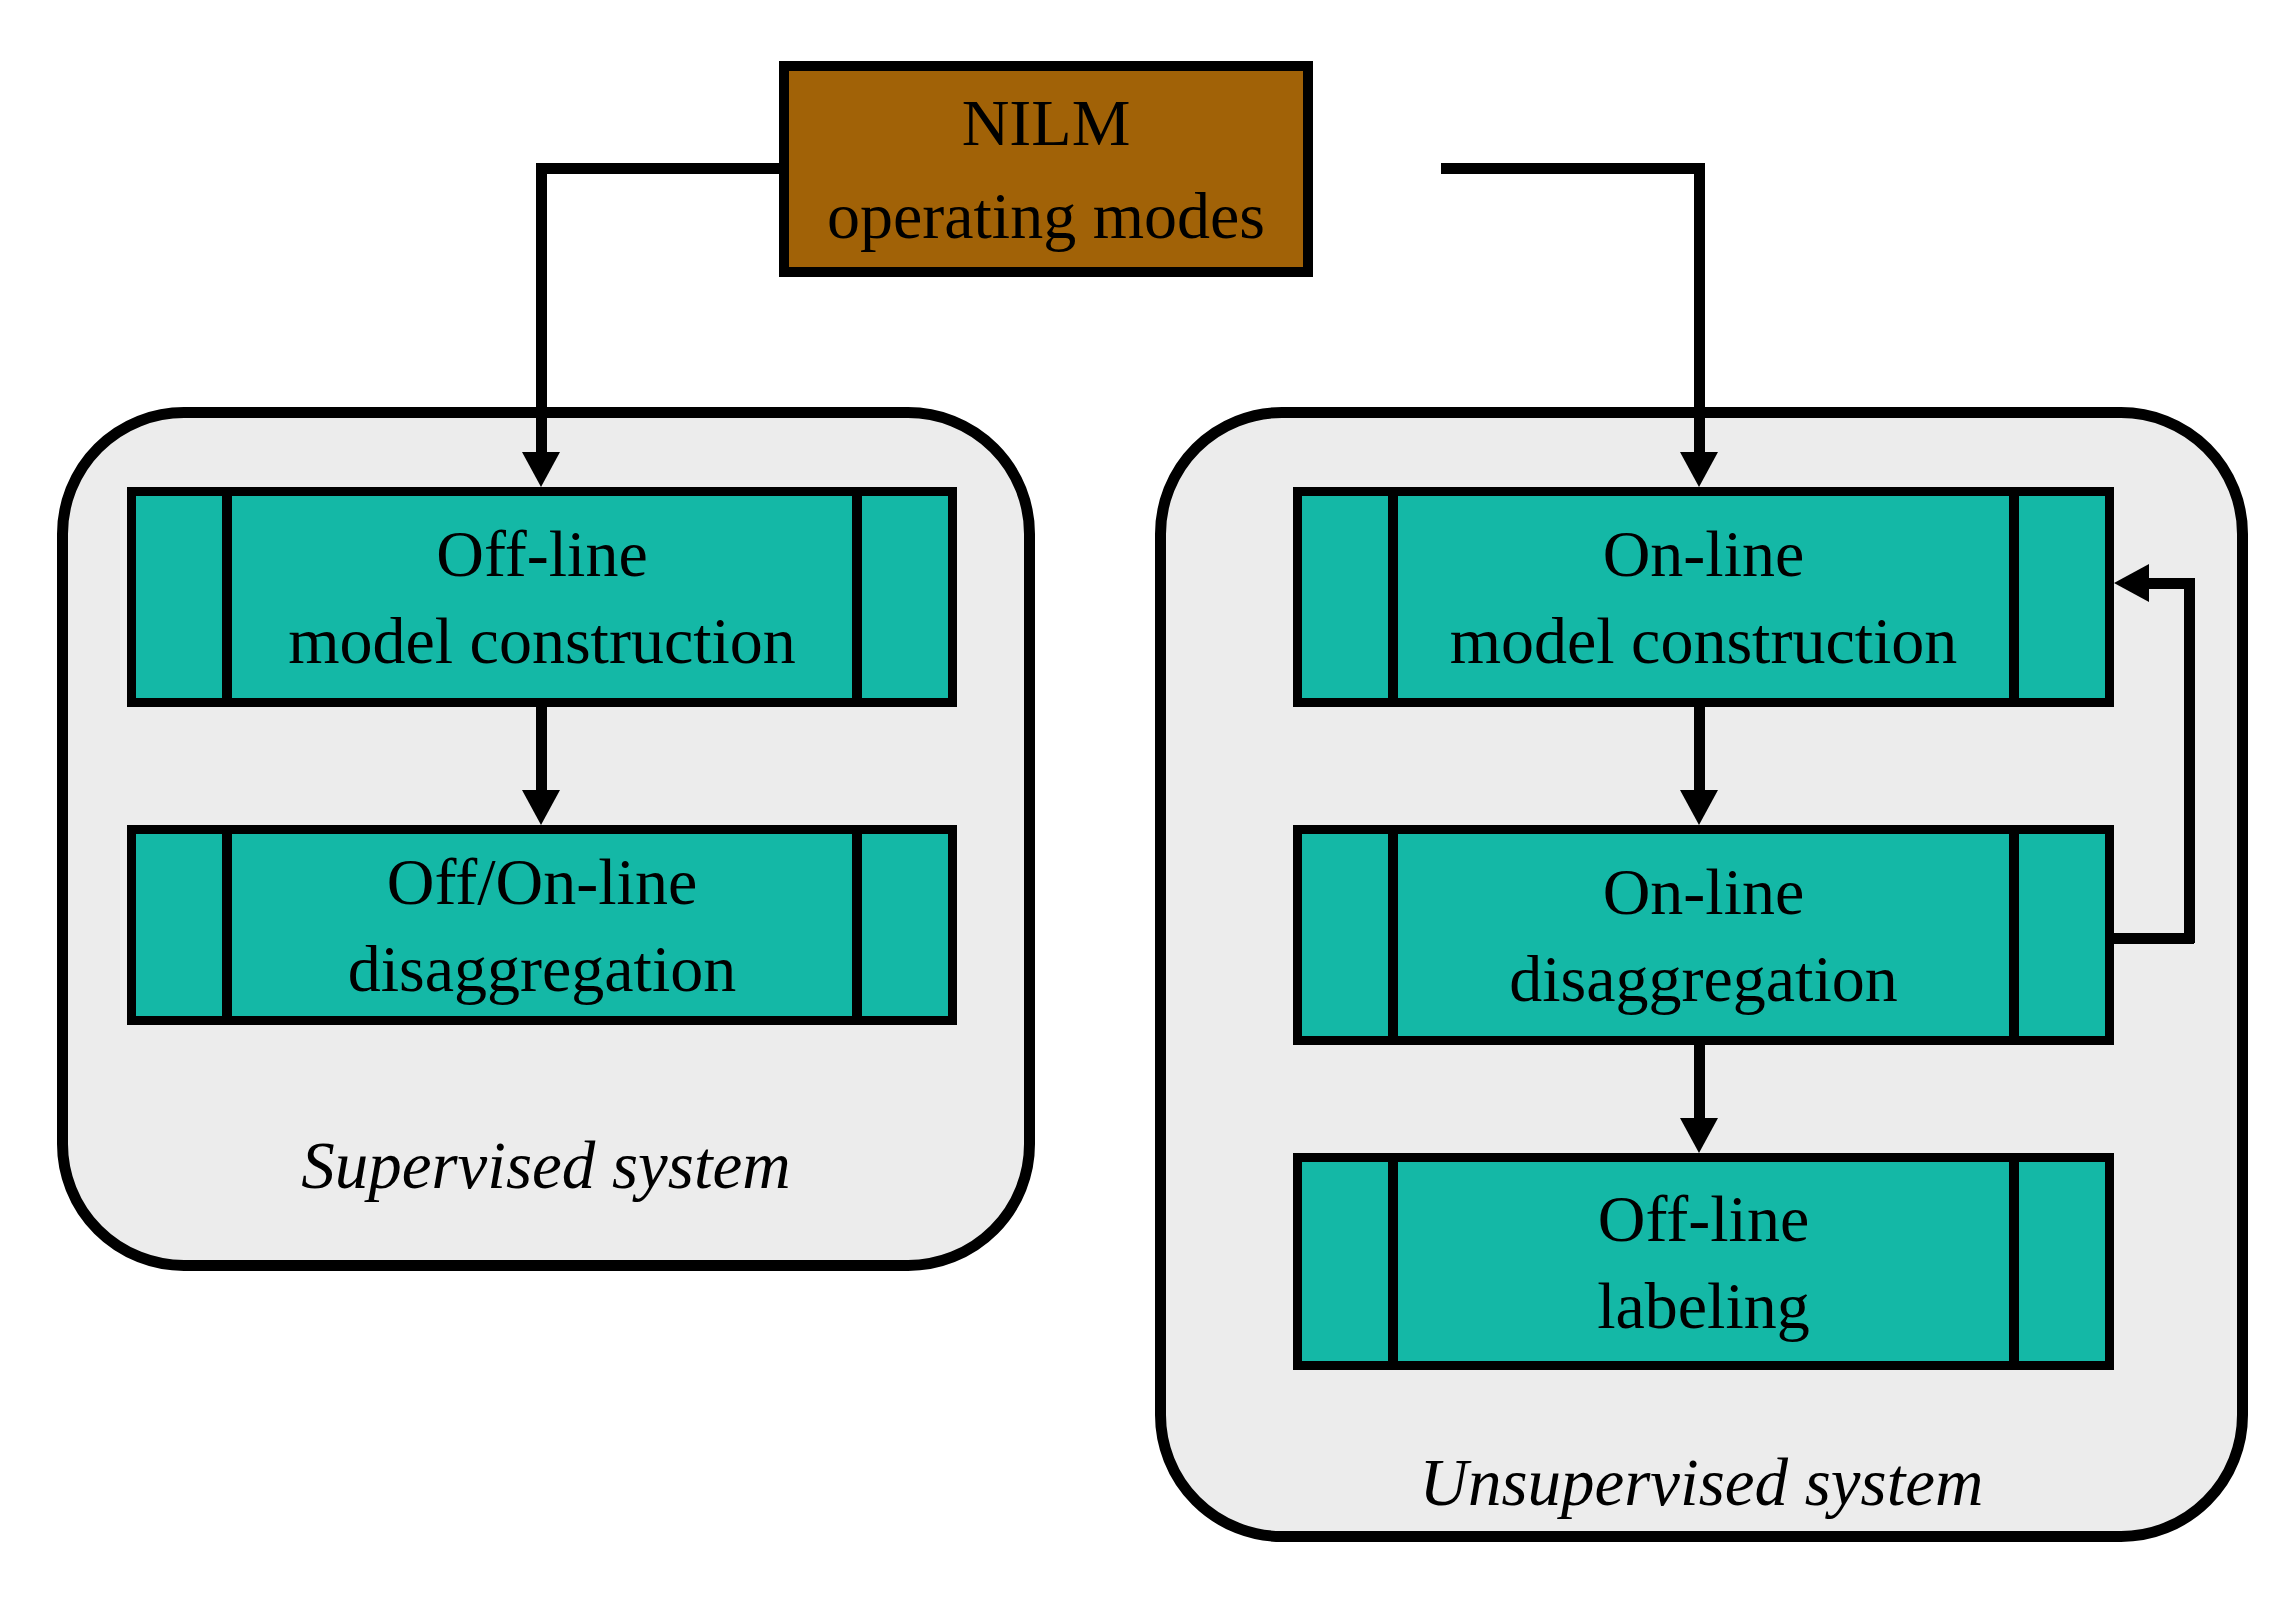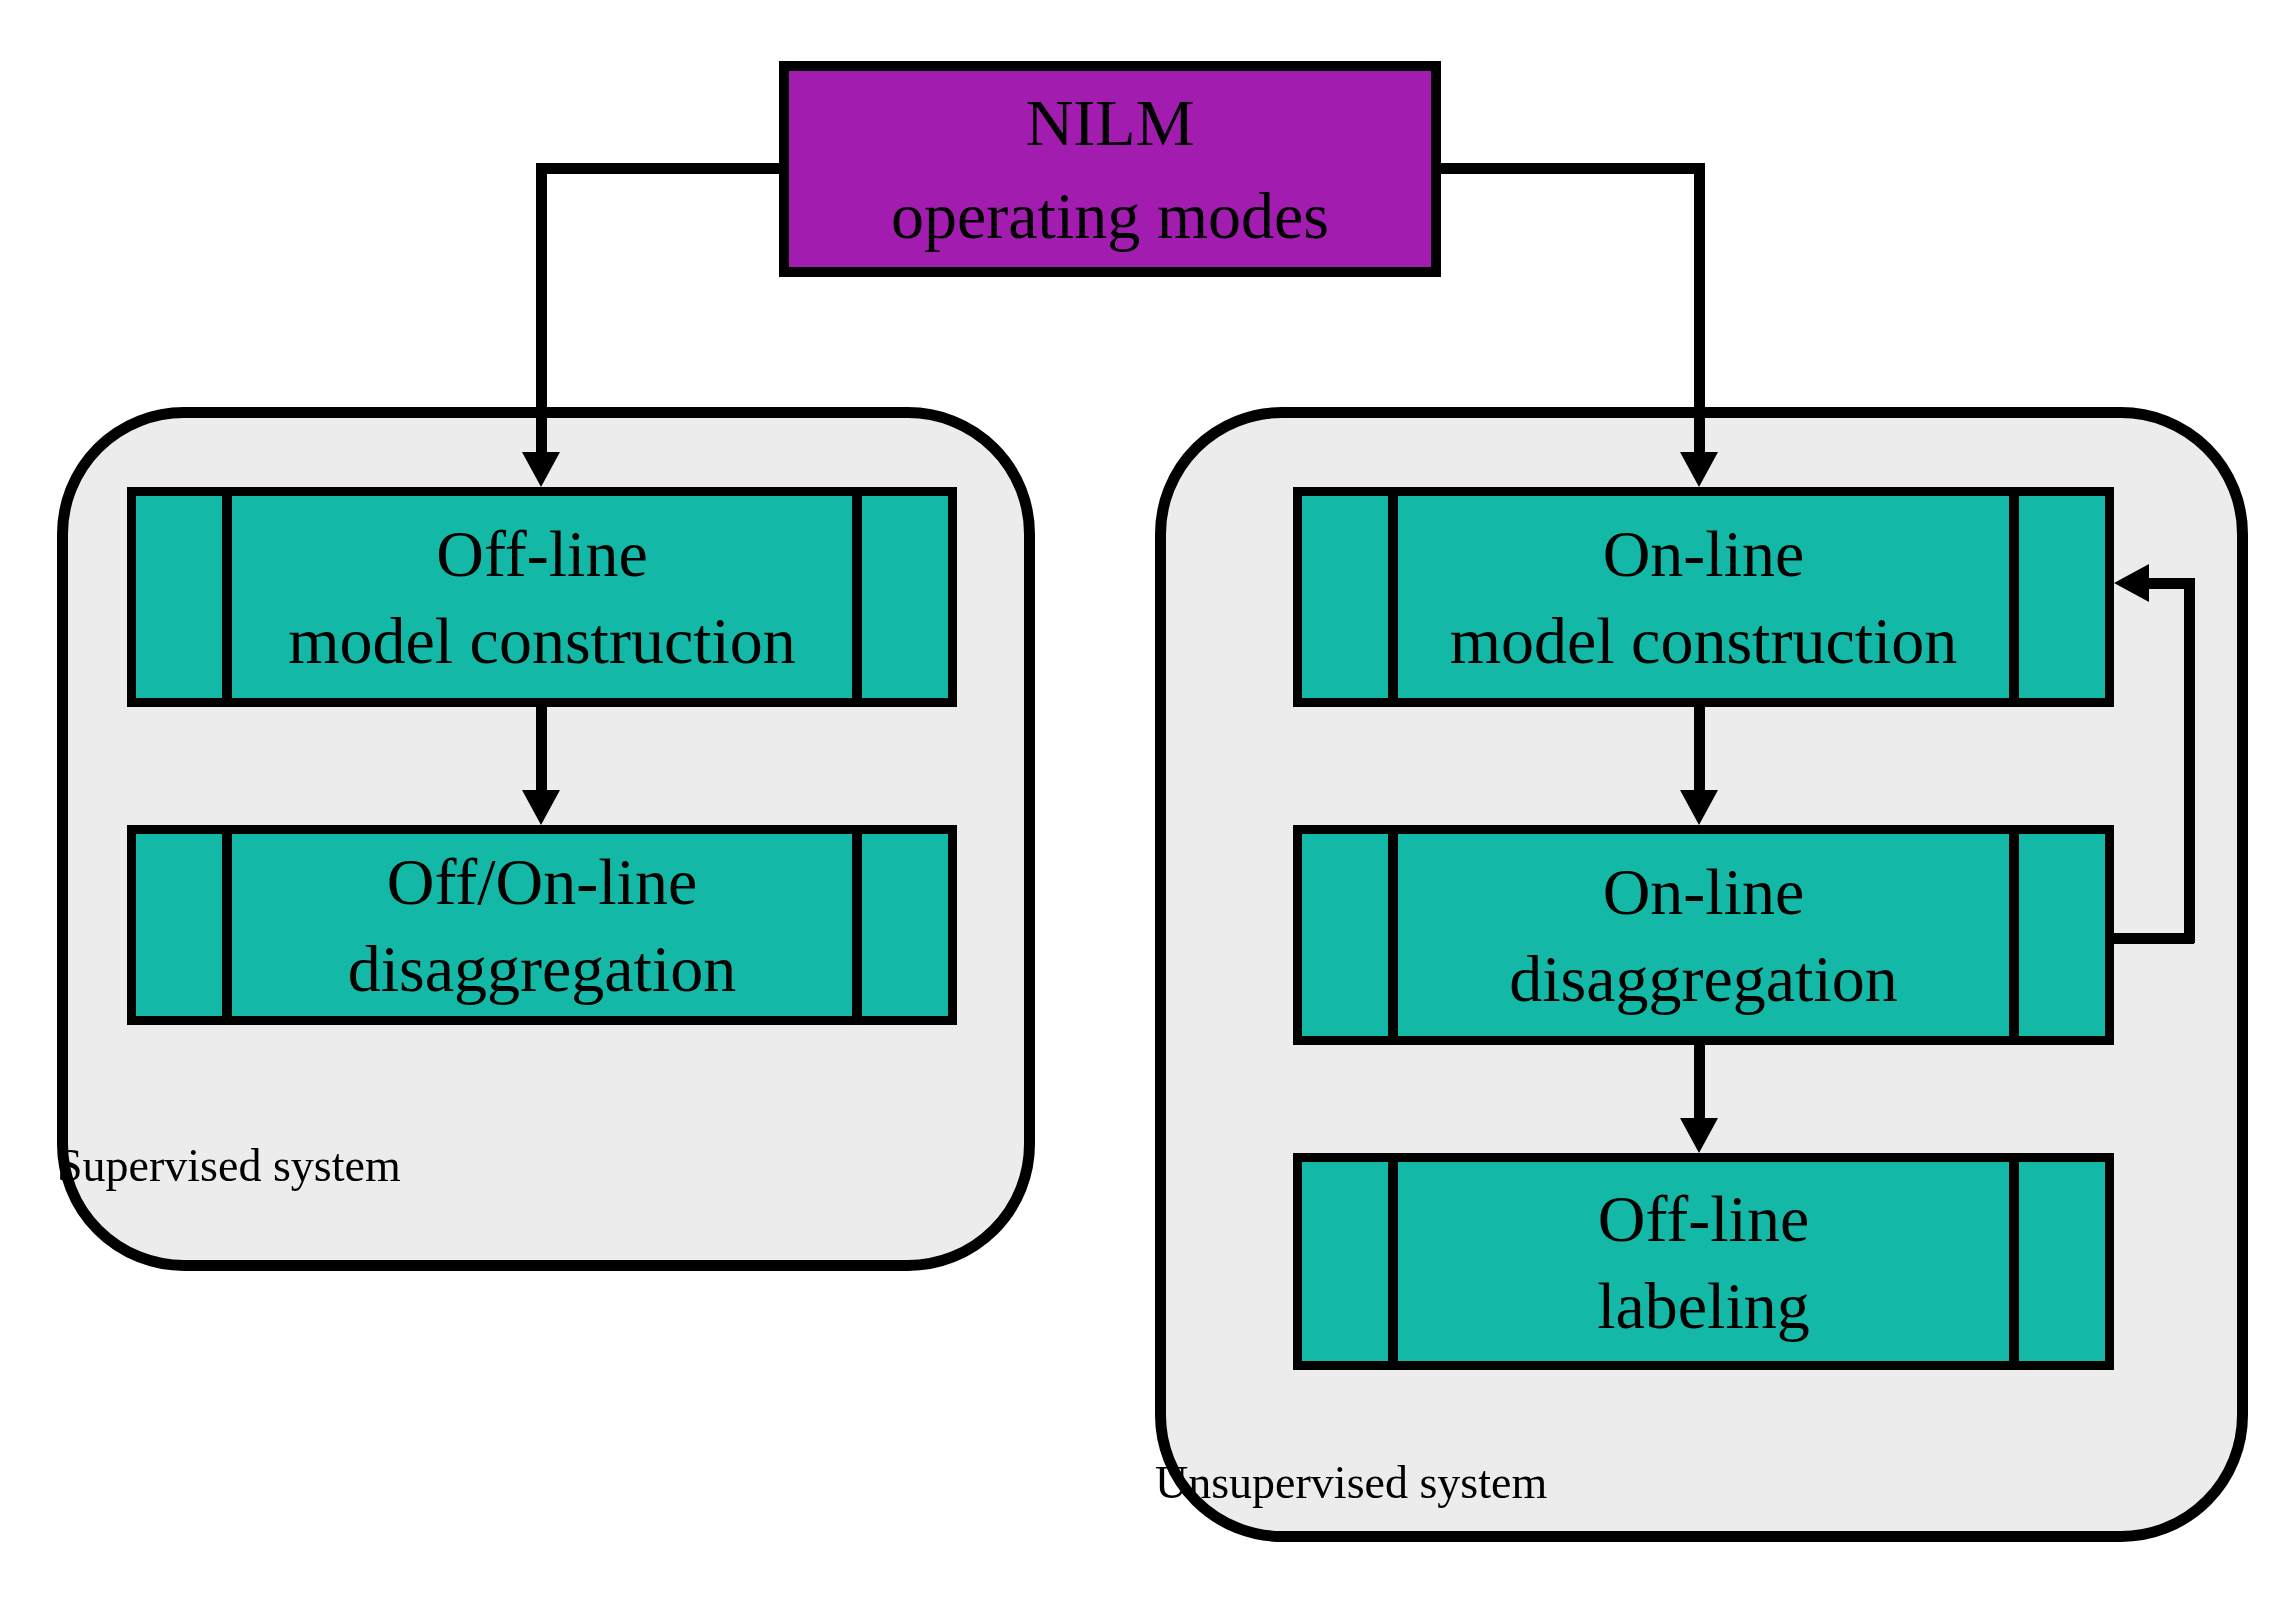--- a/index.html
+++ b/index.html
@@ -14,23 +14,25 @@
   }
   .group {
     position: absolute;
     background: #ececec;
     border: 11.4px solid #000000;
     border-radius: 127px;
     box-sizing: border-box;
   }
   .group-label {
     position: absolute;
-    font-size: 46px;
+    text-align: center;
+    font-size: 67px;
     line-height: 87px;
     white-space: pre-line;
+    font-style: italic;
   }
   .node {
     position: absolute;
     background: #14b8a6;
     border: 9.6px solid #000000;
     box-sizing: border-box;
     display: flex;
     align-items: center;
     justify-content: center;
   }
@@ -46,23 +48,23 @@
   .node-label {
     text-align: center;
     font-size: 66px;
     line-height: 87px;
     white-space: pre-line;
   }
   .titlebox {
     position: absolute;
     left: 779px;
     top: 61px;
-    width: 662px;
+    width: 534px;
     height: 216px;
-    background: #a21caf;
+    background: #a16207;
     border: 10.5px solid #000000;
     box-sizing: border-box;
     display: flex;
     align-items: center;
     justify-content: center;
   }
   .title-label {
     text-align: center;
     font-size: 66px;
     line-height: 93px;

